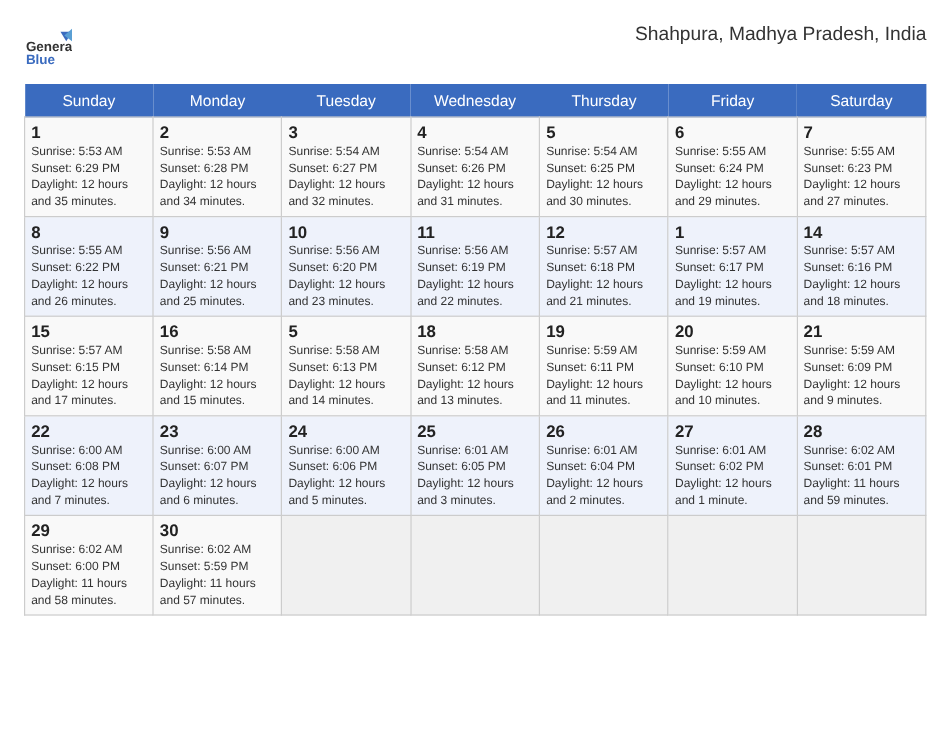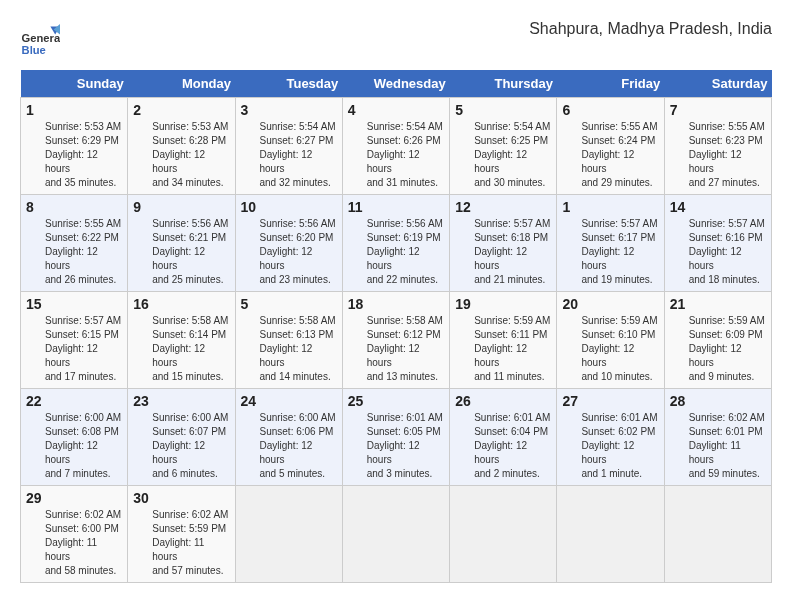--- a/index.html
+++ b/index.html
@@ -38,23 +38,23 @@
     }
     table {
       width: 100%;
       border-collapse: collapse;
       font-size: 11px;
     }
     thead tr th {
       background-color: #3a6bbf;
       color: #fff;
       padding: 6px 4px;
-      text-align: right;
+      text-align: center;
       font-size: 13px;
-      font-weight: bold;
+      font-weight: normal;
     }
     tbody tr td {
       border: 1px solid #ccc;
       vertical-align: top;
       padding: 4px 5px;
       width: 108px;
       min-height: 70px;
       height: 80px;
     }
     tbody tr:nth-child(odd) td { background: #f9f9f9; }
@@ -63,21 +63,20 @@
       font-size: 14px;
       font-weight: bold;
       color: #222;
       display: block;
       margin-bottom: 2px;
     }
     .day-info {
       font-size: 10px;
       color: #333;
       line-height: 1.4;
-      margin-left: 19px;
     }
     .empty { background: #f0f0f0 !important; }
   </style>
 </head>
 <body>
 
 <div class="header">
   <div class="logo">
     <svg class="logo-icon" viewBox="0 0 50 50">
       <text x="2" y="28" font-size="14" font-weight="bold" fill="#333">General</text>

